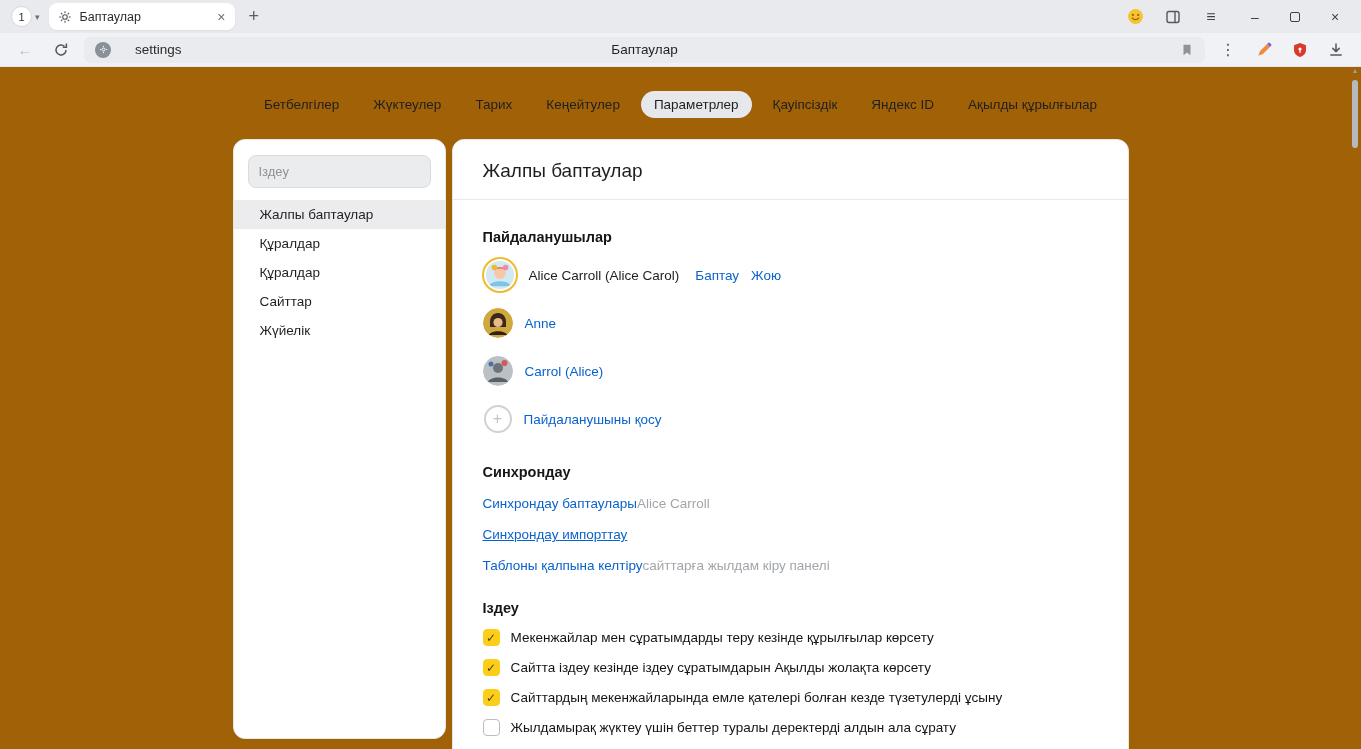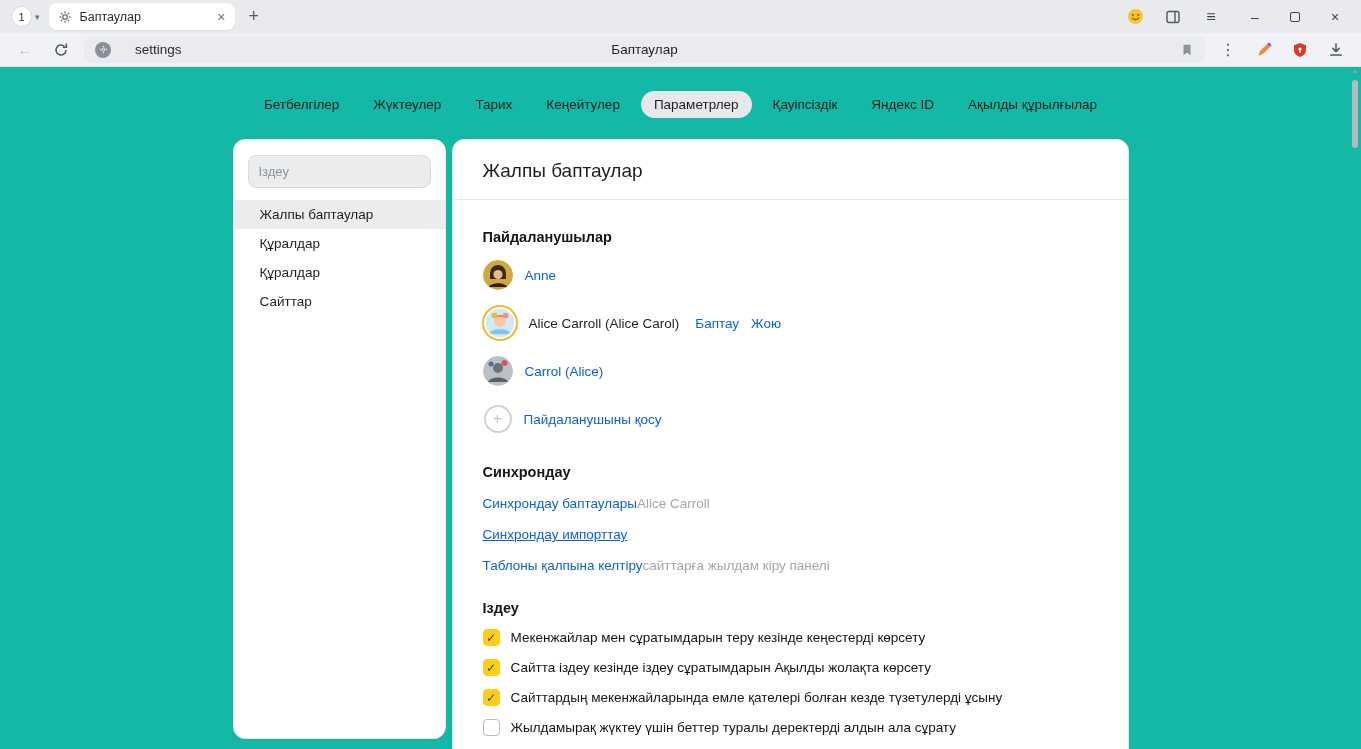--- a/index.html
+++ b/index.html
@@ -33,21 +33,21 @@
   .tbtn { width: 26px; height: 24px; display: flex; align-items: center; justify-content: center; cursor: pointer; font-size: 15px; color: #54585e; }
   .tbtn.disabled { color: #b7bbc1; }
   .addressbar { flex: 1; height: 26px; background: #e9ebee; border-radius: 7px; display: flex; align-items: center; gap: 24px; padding: 0 11px; position: relative; cursor: text; }
   .favicon-circle { width: 16px; height: 16px; border-radius: 50%; background: #899097; display: flex; align-items: center; justify-content: center; color: #fff; font-size: 9px; flex: 0 0 auto; }
   .url { font-size: 13.5px; color: #2b2b2b; }
   .addr-title { position: absolute; left: 0; right: 0; text-align: center; font-size: 13.5px; color: #1f1f1f; pointer-events: none; }
   .bookmark { margin-left: auto; display: flex; cursor: pointer; }
   .kebab { font-size: 16px; color: #54585e; }
 
   
-  .content { height: 682px; position: relative; background: #14b8a6; }
+  .content { height: 682px; position: relative; background: #a16207; }
   .navtabs { display: flex; justify-content: center; align-items: center; gap: 8px; padding-top: 24px; font-size: 13.5px; color: #1f1f1f; }
   .navtab { padding: 6px 13px; border-radius: 15px; cursor: pointer; white-space: nowrap; }
   .navtab.active { background: #e7e8eb; }
 
   .cards { display: flex; justify-content: center; gap: 6px; margin-top: 21px; height: 614px; overflow: hidden; align-items: flex-start; }
   .sidebar-card { width: 213px; height: 600px; border: 1px solid #e6e7e9; border-radius: 12px; background: #fff; box-shadow: 0 1px 2px rgba(0,0,0,.03); }
   .search { display: block; width: 183px; height: 33px; margin: 15px auto 12px; background: #ebecee; border: 1px solid #dadbdd; border-radius: 8px; padding: 0 10px; font-size: 13px; color: #333; font-family: inherit; outline: none; }
   .search::placeholder { color: #8f9398; }
   .side-item { height: 29px; display: flex; align-items: center; padding-left: 26px; font-size: 13.5px; color: #1f1f1f; cursor: pointer; }
   .side-item.active { background: #ececee; }
@@ -204,60 +204,61 @@
 
   <div class="cards">
 
     <aside class="sidebar-card">
       <input class="search" type="text" placeholder="Іздеу" style="">
       <div class="side-list">
         <div class="side-item active">Жалпы баптаулар</div>
         <div class="side-item">Құралдар</div>
         <div class="side-item">Құралдар</div>
         <div class="side-item">Сайттар</div>
+        <div class="side-item">Жүйелік</div>
       </div>
     </aside>
 
     <main class="main-card">
       <div class="main-header">Жалпы баптаулар</div>
       <div class="main-body">
 
         <div class="section-h">Пайдаланушылар</div>
-
-        <div class="user-row">
-          <span class="avatar">
-            <svg width="30" height="30" viewBox="0 0 30 30">
-                <circle cx="15" cy="15" r="15" fill="#cfa93f"></circle>
-                <path d="M15 5c-5.2 0-8 4-8 9v5h16v-5c0-5-2.8-9-8-9z" fill="#3c2a18"></path>
-                <circle cx="15" cy="14.5" r="4.6" fill="#e8b98a"></circle>
-                <path d="M6 27c2-5 16-5 18 0" fill="#2e2012"></path>
-              </svg>
-          </span>
-          <a class="link">Anne</a>
-        </div>
 
         <div class="user-row">
           <span class="avatar ring">
             <svg width="28" height="28" viewBox="0 0 30 30">
                 <circle cx="15" cy="15" r="15" fill="#cfe9f5"></circle>
                 <path d="M3 27c2-7 22-7 24 0" fill="#7ec4e8"></path>
                 <circle cx="15" cy="13" r="6.2" fill="#f6c8a8"></circle>
                 <path d="M8.5 10c1-4.5 12-4.5 13 0 0 0-2-2-6.5-2s-6.5 2-6.5 2z" fill="#e4572e"></path>
                 <circle cx="9" cy="7" r="3" fill="#f2b635"></circle>
                 <circle cx="21" cy="7" r="3" fill="#ef8aa0"></circle>
               </svg>
           </span>
           <span class="user-name">Alice Carroll (Alice Carol)</span>
           <a class="link action">Баптау</a>
           <a class="link">Жою</a>
         </div>
 
         <div class="user-row">
           <span class="avatar">
             <svg width="30" height="30" viewBox="0 0 30 30">
+                <circle cx="15" cy="15" r="15" fill="#cfa93f"></circle>
+                <path d="M15 5c-5.2 0-8 4-8 9v5h16v-5c0-5-2.8-9-8-9z" fill="#3c2a18"></path>
+                <circle cx="15" cy="14.5" r="4.6" fill="#e8b98a"></circle>
+                <path d="M6 27c2-5 16-5 18 0" fill="#2e2012"></path>
+              </svg>
+          </span>
+          <a class="link">Anne</a>
+        </div>
+
+        <div class="user-row">
+          <span class="avatar">
+            <svg width="30" height="30" viewBox="0 0 30 30">
                 <circle cx="15" cy="15" r="15" fill="#b9c0c6"></circle>
                 <circle cx="15" cy="12" r="5" fill="#6d7479"></circle>
                 <path d="M5 26c2-6 18-6 20 0" fill="#596066"></path>
                 <circle cx="21.5" cy="7" r="3" fill="#d4585a"></circle>
                 <circle cx="8" cy="8" r="2.5" fill="#4a6fa5"></circle>
               </svg>
           </span>
           <a class="link">Carrol (Alice)</a>
         </div>
 
@@ -279,21 +280,21 @@
           <a class="link">Таблоны қалпына келтіру</a>
           <span class="note">сайттарға жылдам кіру панелі</span>
         </div>
 
         <div class="section-h">Іздеу</div>
 
         <div class="opt-row">
           <span class="checkbox checked">
               <span class="mark">✓</span>
             </span>
-          <span class="opt-label">Мекенжайлар мен сұратымдарын теру кезінде кеңестерді көрсету</span>
+          <span class="opt-label">Мекенжайлар мен сұратымдарды теру кезінде құрылғылар көрсету</span>
         </div>
         <div class="opt-row">
           <span class="checkbox checked">
               <span class="mark">✓</span>
             </span>
           <span class="opt-label">Сайтта іздеу кезінде іздеу сұратымдарын Ақылды жолақта көрсету</span>
         </div>
         <div class="opt-row">
           <span class="checkbox checked">
               <span class="mark">✓</span>

